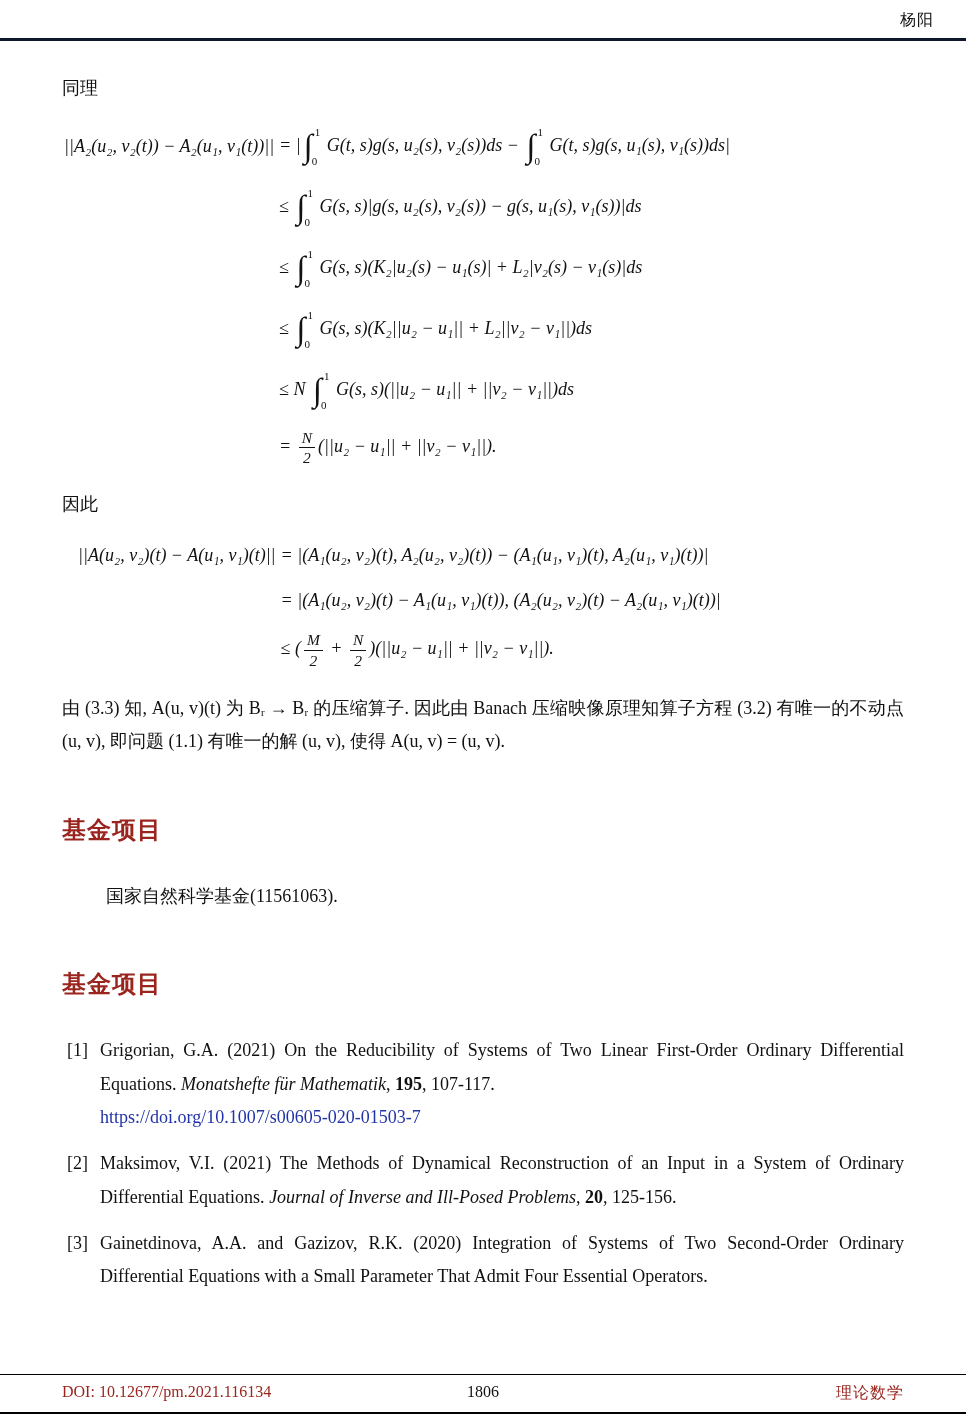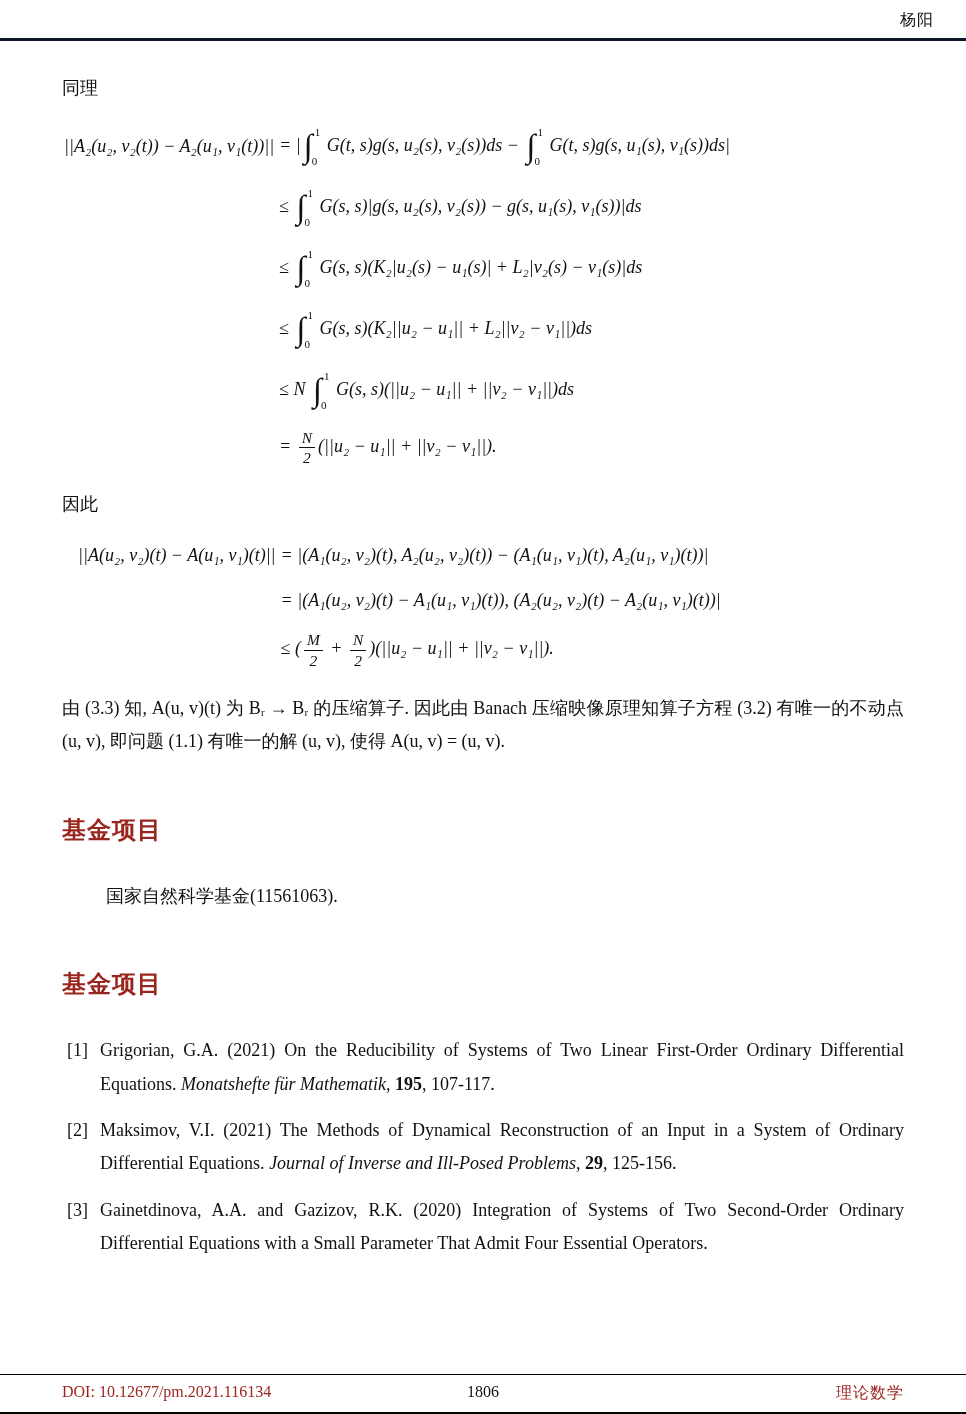--- a/index.html
+++ b/index.html
@@ -187,25 +187,25 @@
 
     <div class="para">由 (3.3) 知, A(u, v)(t) 为 Bᵣ → Bᵣ 的压缩算子. 因此由 Banach 压缩映像原理知算子方程 (3.2) 有唯一的不动点 (u, v), 即问题 (1.1) 有唯一的解 (u, v), 使得 A(u, v) = (u, v).</div>
 
     <div class="section-title">基金项目</div>
     <div class="fund-text">国家自然科学基金(11561063).</div>
 
     <div class="section-title">基金项目</div>
     <div class="refs" id="references-list">
         <div class="ref">
           <span class="ref-num">[1]</span>
-          <div class="ref-body"><span>Grigorian, G.A. (2021) On the Reducibility of Systems of Two Linear First-Order Ordinary Differential Equations.</span> <i>Monatshefte für Mathematik</i>, <b>195</b>, <span>107-117.</span><br></div>
+          <div class="ref-body"><span>Grigorian, G.A. (2021) On the Reducibility of Systems of Two Linear First-Order Ordinary Differential Equations.</span> <i>Monatshefte für Mathematik</i>, <b>195</b>, <span>107-117.</span><br><a class="ref-url" href="#">https://doi.org/10.1007/s00605-020-01503-7</a></div>
         </div>
         <div class="ref">
           <span class="ref-num">[2]</span>
-          <div class="ref-body"><span>Maksimov, V.I. (2021) The Methods of Dynamical Reconstruction of an Input in a System of Ordinary Differential Equations.</span> <i>Journal of Inverse and Ill-Posed Problems</i>, <b>29</b>, <span>125-156.</span><br></div>
+          <div class="ref-body"><span>Maksimov, V.I. (2021) The Methods of Dynamical Reconstruction of an Input in a System of Ordinary Differential Equations.</span> <i>Journal of Inverse and Ill-Posed Problems</i>, <b>20</b>, <span>125-156.</span><br></div>
         </div>
         <div class="ref">
           <span class="ref-num">[3]</span>
           <div class="ref-body"><span>Gainetdinova, A.A. and Gazizov, R.K. (2020) Integration of Systems of Two Second-Order Ordinary Differential Equations with a Small Parameter That Admit Four Essential Operators.</span></div>
         </div>
       </div>
 
   </div>
 
   <div class="footer">

